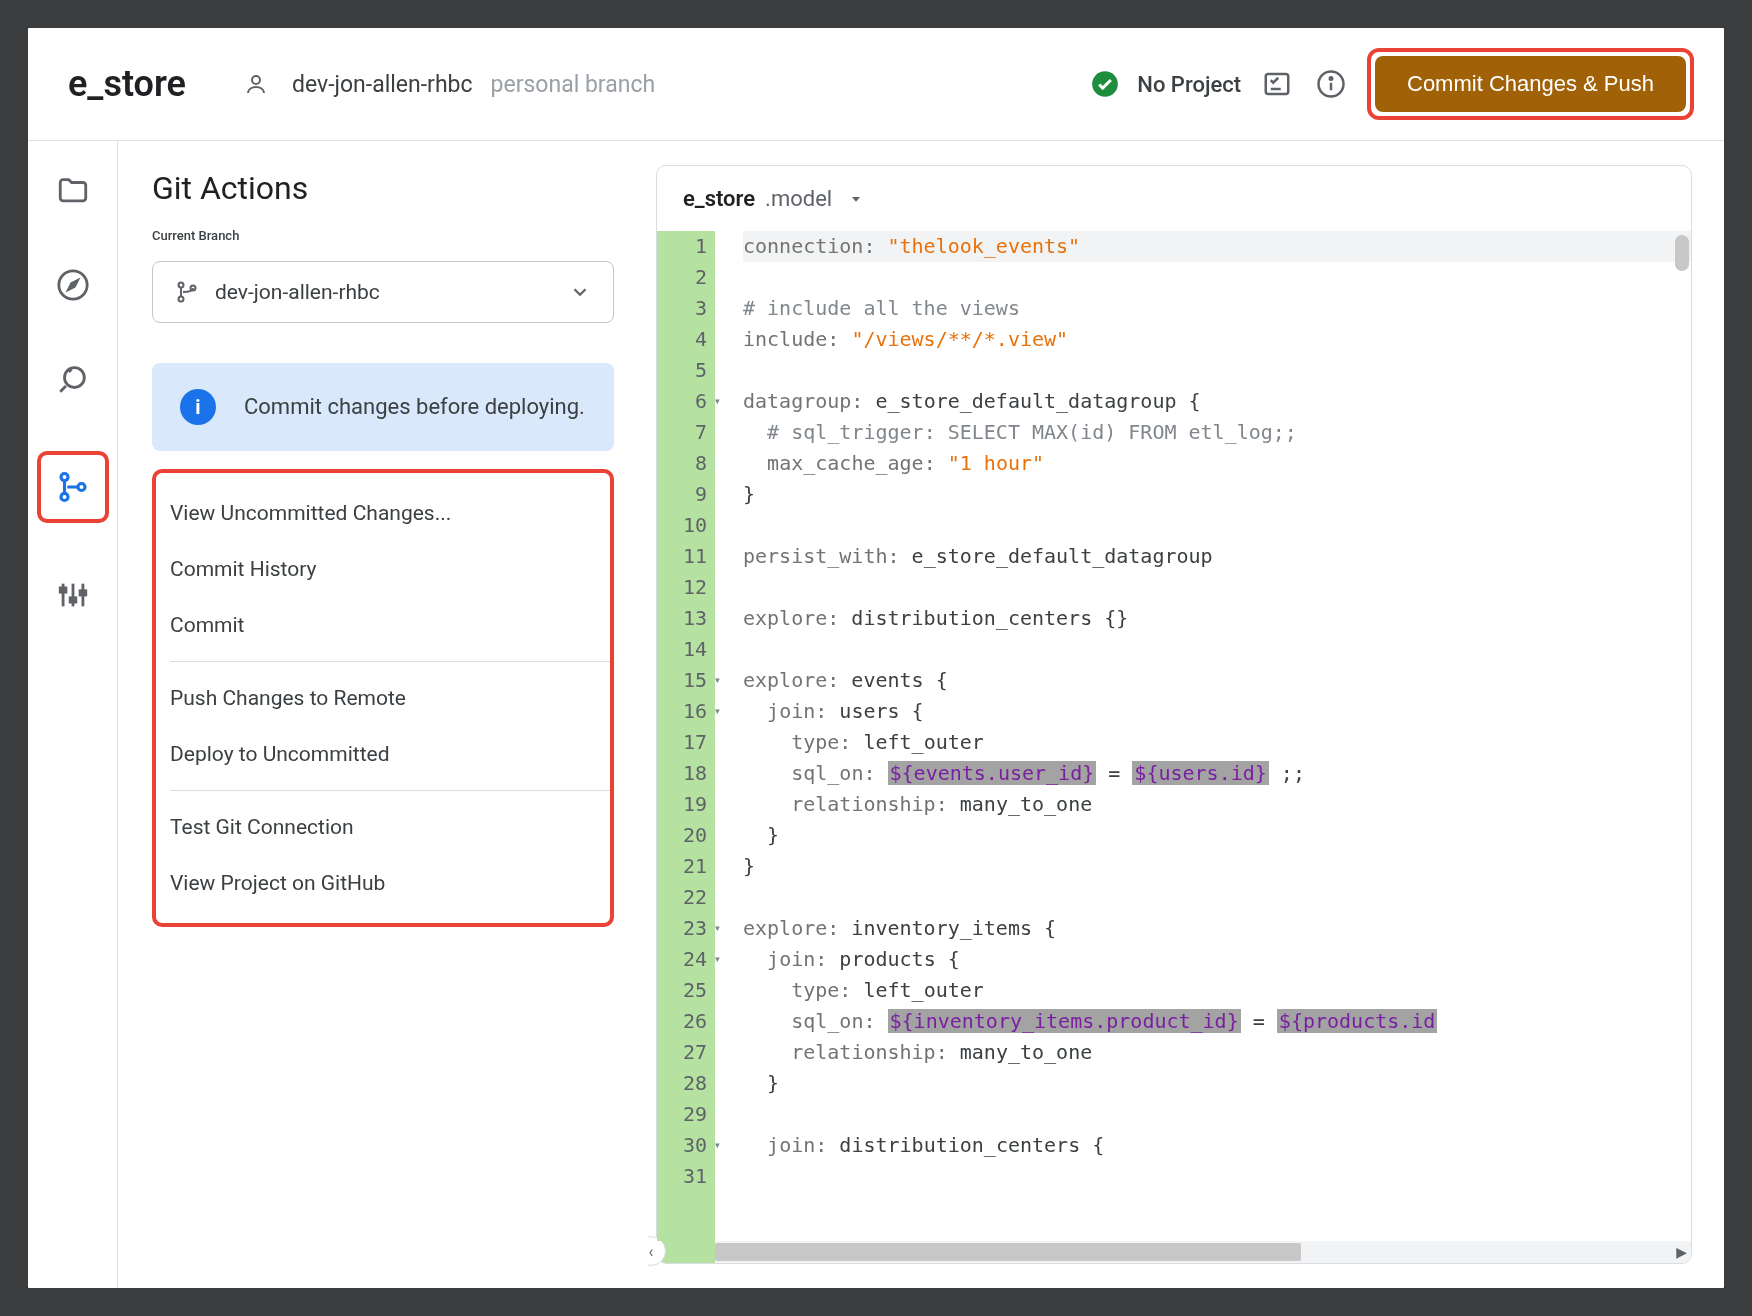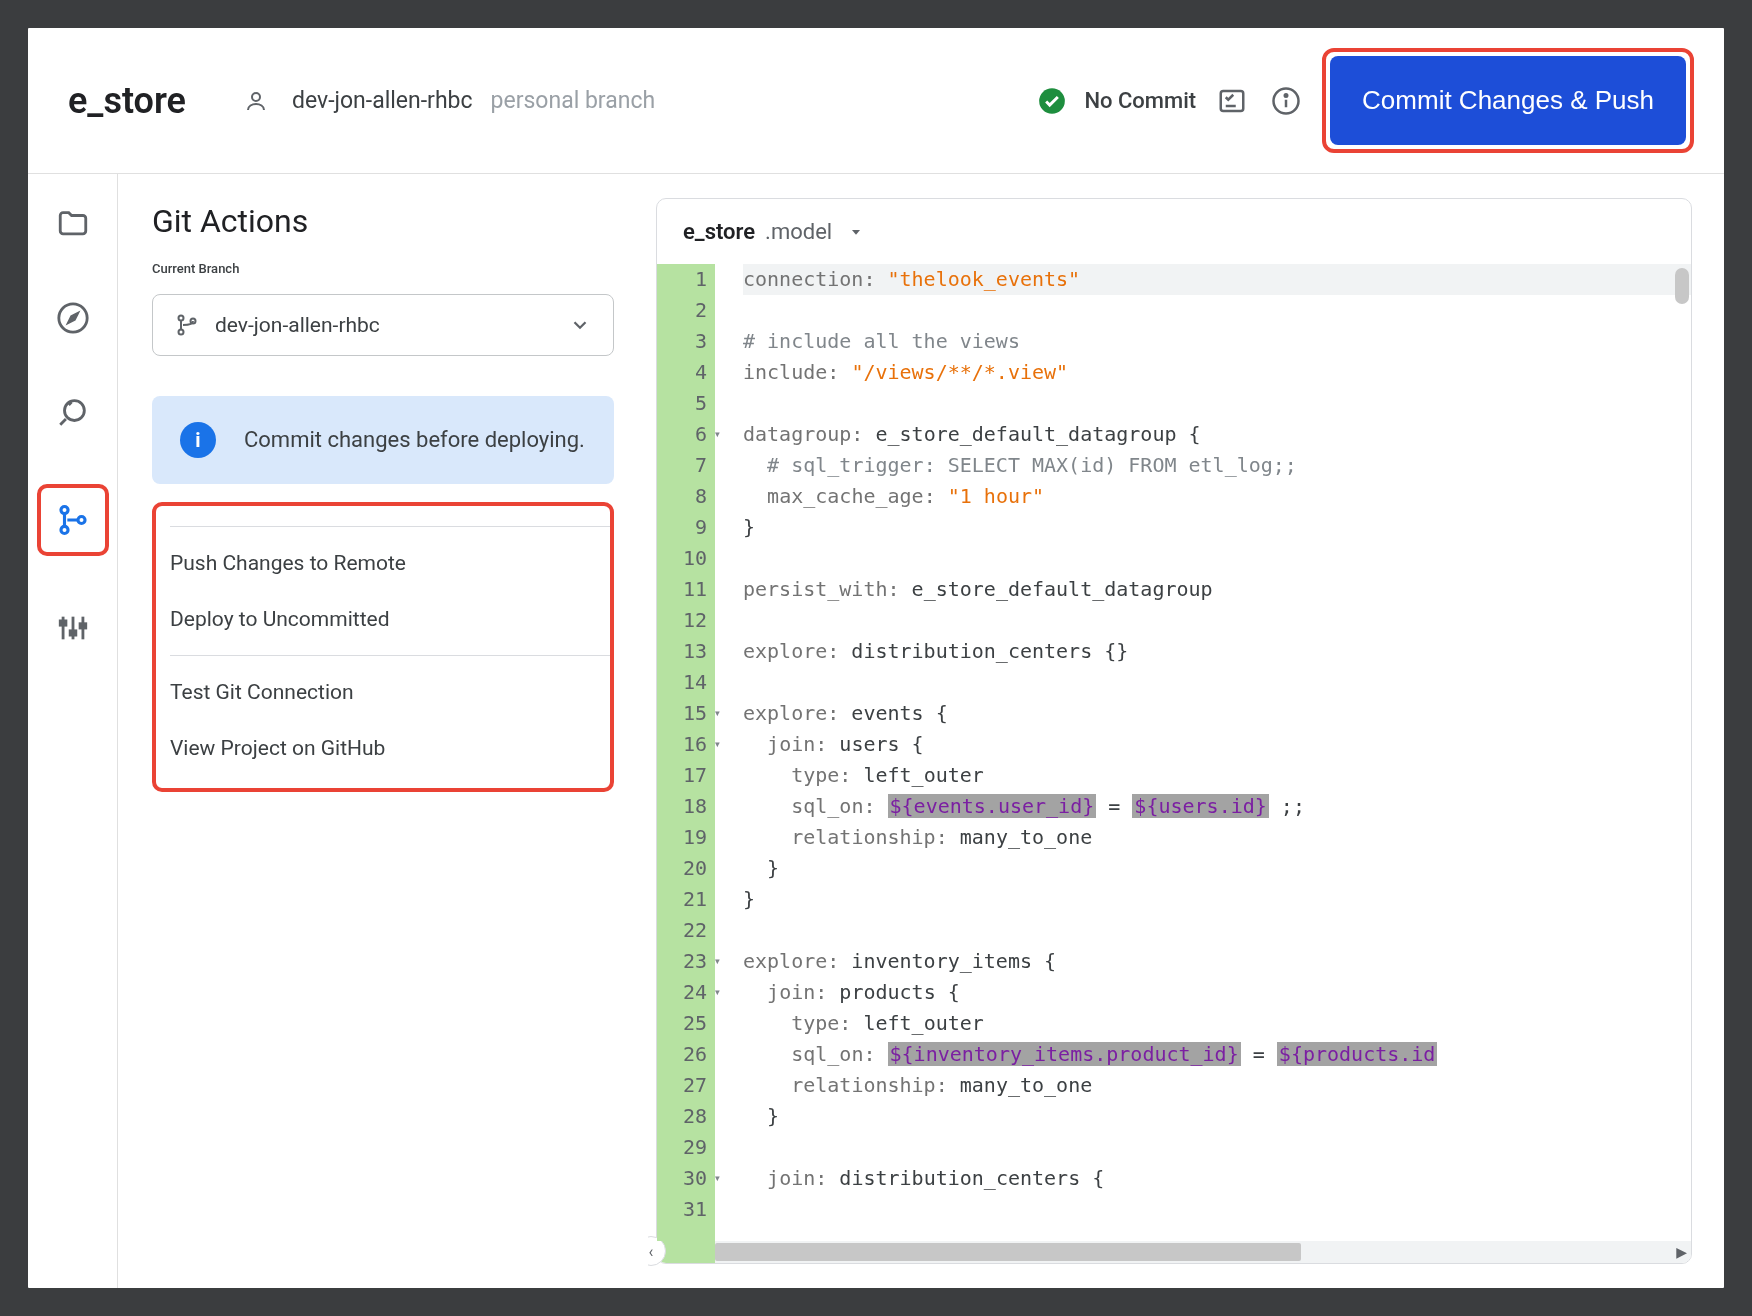--- a/index.html
+++ b/index.html
@@ -57,26 +57,26 @@
 .icon-btn {
   width: 36px;
   height: 36px;
   display: inline-flex;
   align-items: center;
   justify-content: center;
   color: #5f6368;
   cursor: pointer;
 }
 .commit-btn {
-  background: #1d4ed8;
+  background: #a16207;
   color: #fff;
   border: none;
-  font-size: 26px;
+  font-size: 22px;
   font-weight: 500;
-  padding: 29px 32px;
+  padding: 15px 32px;
   border-radius: 8px;
   cursor: pointer;
 }
 .commit-btn-wrap {
   border: 4px solid #ea4335;
   border-radius: 12px;
   padding: 4px;
 }
 .body {
   display: flex;
@@ -313,21 +313,21 @@
     </span>
     <span class="branch-name">dev-jon-allen-rhbc</span>
     <span class="branch-desc">personal branch</span>
     <div class="spacer"></div>
     <span class="check-icon">
       <svg width="28" height="28" viewBox="0 0 24 24" fill="currentColor">
           <circle cx="12" cy="12" r="11"></circle>
           <path d="M7 12.5l3 3 7-7" stroke="#fff" stroke-width="2.5" fill="none"></path>
         </svg>
     </span>
-    <span class="status-text">No Commit</span>
+    <span class="status-text">No Project</span>
     <span class="icon-btn">
       <svg width="30" height="30" viewBox="0 0 24 24" fill="none" stroke="currentColor" stroke-width="2">
           <rect x="3" y="4" width="18" height="16" rx="2"></rect>
           <path d="M7 9l2 2 4-4M7 16h8"></path>
         </svg>
     </span>
     <span class="icon-btn">
       <svg width="30" height="30" viewBox="0 0 24 24" fill="none" stroke="currentColor" stroke-width="2">
           <circle cx="12" cy="12" r="10"></circle>
           <line x1="12" y1="11" x2="12" y2="17"></line>
@@ -400,20 +400,25 @@
             </svg>
         </span>
       </div>
 
       <div class="info-banner">
         <div class="info-circle">i</div>
         <div class="info-text">Commit changes before deploying.</div>
       </div>
 
       <div class="actions-box">
+        <div id="actions-g1">
+            <div class="action-item">View Uncommitted Changes...</div>
+            <div class="action-item">Commit History</div>
+            <div class="action-item">Commit</div>
+          </div>
         <hr class="action-divider">
         <div id="actions-g2">
             <div class="action-item">Push Changes to Remote</div>
             <div class="action-item">Deploy to Uncommitted</div>
           </div>
         <hr class="action-divider">
         <div id="actions-g3">
             <div class="action-item">Test Git Connection</div>
             <div class="action-item">View Project on GitHub</div>
           </div>

